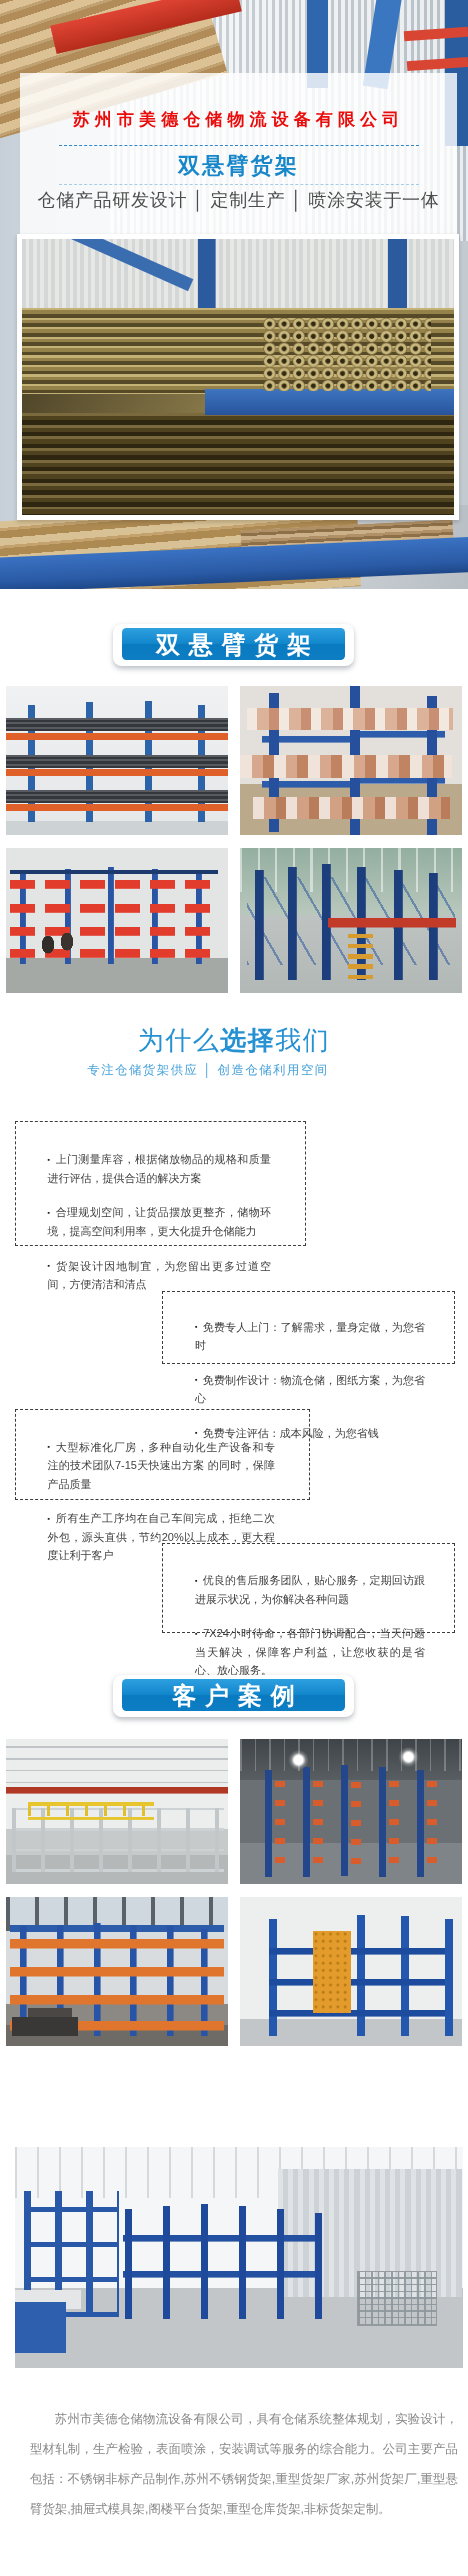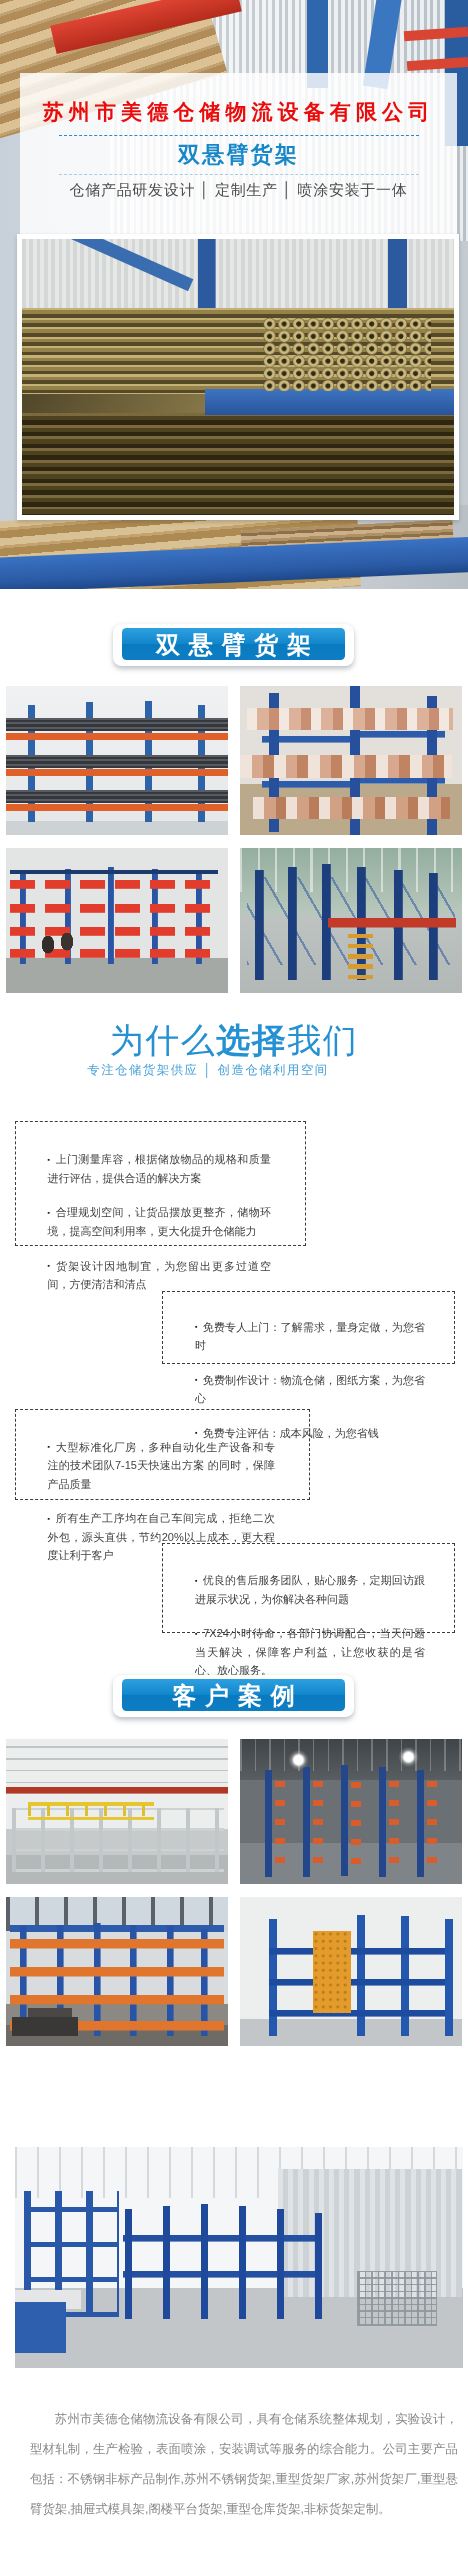--- a/index.html
+++ b/index.html
@@ -17,25 +17,25 @@
   .hb-col3{left:445px;top:0;width:23.4px;height:146px;background:#2a5ca0;}
   .hb-arm1{left:404px;top:29px;width:64px;height:9.5px;transform:rotate(-4deg);background:#d84532;}
   .hb-arm2{left:407px;top:59px;width:61px;height:9.5px;transform:rotate(-4deg);background:#d84532;}
   .hb-floor-bot{left:307px;top:505px;width:161px;height:88px;background:linear-gradient(100deg,#cdd2d6,#b8bfc4);}
   .hb-wood-bot{left:-7.3px;top:512px;width:366px;height:84px;transform:rotate(-3deg);background:repeating-linear-gradient(178deg,#d8c194 0 7.3px,#c3a26d 7.3px 10.2px,#ad8a52 10.2px 17.6px);}
   .hb-rail-bot{left:-7.3px;top:547px;width:497px;height:35px;transform:rotate(-2.5deg);background:linear-gradient(180deg,#3a72c2,#2a5aa5 70%,#1d4788);}
   .hb-bars-bot{left:241px;top:525px;width:212px;height:19px;transform:rotate(-3deg);background:repeating-linear-gradient(0deg,#cbb089 0 3.7px,#8d7048 3.7px 6.6px,#b09066 6.6px 9.5px);}
 
   
   #hero-overlay{position:absolute;left:20px;top:73px;width:437px;height:161px;background:rgba(255,255,255,.82);text-align:center;}
-  #company-title{margin:4px;padding-top:22px;font-size:21px;line-height:26px;font-weight:700;letter-spacing:5.1px;color:#ea0b0b;white-space:nowrap;}
+  #company-title{margin:12px;padding-top:22px;font-size:17px;line-height:26px;font-weight:700;letter-spacing:5.1px;color:#ea0b0b;white-space:nowrap;}
   .dash1{margin:9.5px auto 0 auto;width:360px;border-top:1.5px dashed #2f87c8;}
   #hero-product{margin:0;padding-top:6.6px;font-size:22px;line-height:25px;font-weight:700;letter-spacing:2.2px;color:#1787ca;}
   .dash2{margin:6.6px auto 0 auto;width:360px;border-top:0.7px dashed #a8cce4;}
-  #hero-tagline{margin:0;padding-top:6.6px;font-size:15px;line-height:17.6px;color:#4c4c4c;letter-spacing:0.7px;}
+  #hero-tagline{margin:0;padding-top:6.6px;font-size:18px;line-height:17.6px;color:#4c4c4c;letter-spacing:0.7px;}
 
   
   #hero-photo{position:absolute;left:17px;top:234px;width:432px;height:276px;border:5.9px solid #ffffff;box-shadow:0 1.5px 4.4px rgba(0,0,0,.18);background:#8a7a4a;overflow:hidden;}
   #hero-photo-inner{position:absolute;left:0;top:0;width:432px;height:276px;
     background:
       linear-gradient(180deg,#3e74c0,#27549c) 183px 150px / 249px 26px no-repeat,
       repeating-linear-gradient(180deg,#c3b176 0 2.2px,#94824a 2.2px 5.9px,#564928 5.9px 9.5px) 0 69px / 432px 86px no-repeat,
       linear-gradient(#2c5a9e,#2c5a9e) 176px 0 / 17.6px 117px no-repeat,
       linear-gradient(#2c5a9e,#2c5a9e) 366px 0 / 19px 132px no-repeat,
       repeating-linear-gradient(180deg,#7a6a3d 0 2.9px,#4e421f 2.9px 7.3px,#2e2610 7.3px 11.7px) 0 174px / 432px 102px no-repeat,
@@ -162,21 +162,21 @@
       linear-gradient(#1d4c9e,#1d4c9e) 29px 113px / 176px 6.6px no-repeat,
       linear-gradient(#2458ae,#2458ae) 29px 22px / 8px 117px no-repeat,
       linear-gradient(#2458ae,#2458ae) 117px 17.6px / 8px 121px no-repeat,
       linear-gradient(#2458ae,#2458ae) 161px 19px / 8px 120px no-repeat,
       linear-gradient(#2458ae,#2458ae) 205px 22px / 8px 117px no-repeat,
       linear-gradient(180deg,#edefef 0 82%,#c3c6c8 82%);}
   #c4::after{content:"";position:absolute;left:73px;top:34px;width:38px;height:82px;background-color:#e39b2c;
       background-image:radial-gradient(circle at 2.9px 2.9px,#b97b14 1.1px,rgba(0,0,0,0) 1.8px);background-size:7.3px 7.3px;}
 
   
-  #why-title{position:absolute;left:0;top:1024px;width:468px;margin:0;text-align:center;font-size:34px;line-height:32px;color:#2591d2;letter-spacing:1.5px;font-weight:400;}
+  #why-title{position:absolute;left:0;top:1024px;width:468px;margin:0;text-align:center;font-size:26px;line-height:32px;color:#2591d2;letter-spacing:1.5px;font-weight:400;}
   #why-title b{font-weight:800;}
   #why-sub{position:absolute;left:0;top:1062px;width:416px;margin:0;text-align:center;font-size:12.4px;line-height:16px;color:#48a2d8;letter-spacing:1.5px;}
   .why-box{position:absolute;border:0.7px dashed #3c3c3c;box-sizing:border-box;background:transparent;}
   .why-num{position:absolute;top:-28px;right:37px;z-index:-1;font-size:38px;line-height:34px;font-weight:700;color:#5fb0e8;font-family:"Liberation Sans","DejaVu Sans",sans-serif;}
   .bl{margin:16px;font-size:11px;line-height:18.3px;color:#3f3f3f;text-align:justify;}
   .blt{font-size:7.3px;vertical-align:1.5px;margin-right:5.1px;color:#222;}
   #box1{left:14.6px;top:1121px;width:291px;height:125px;padding:12.4px 17.6px 0 16px;}
   #box2{left:162px;top:1291px;width:293px;height:73px;padding:9.5px 13px 0 16px;}
   #box3{left:14.6px;top:1409px;width:295px;height:91px;padding:11.7px 17.6px 0 16px;}
   #box4{left:162px;top:1543px;width:293px;height:90px;padding:11px 13px 0 16px;}

